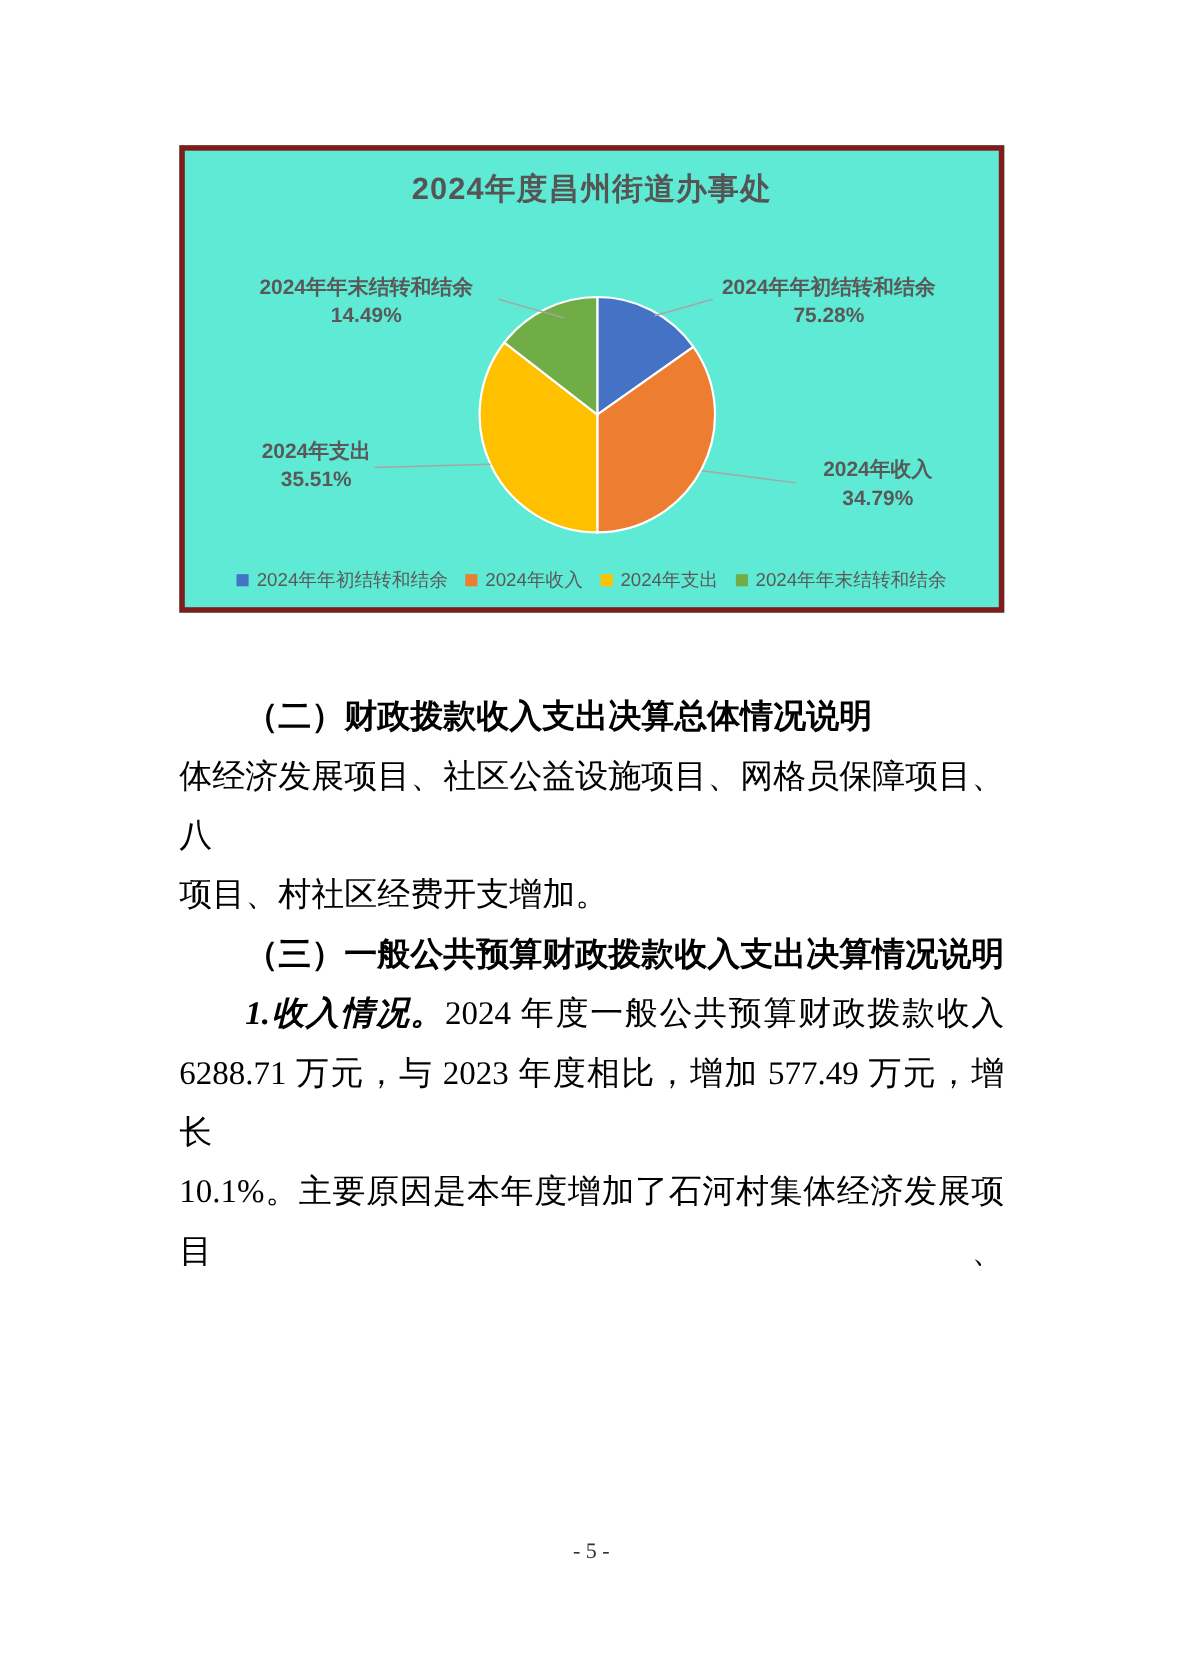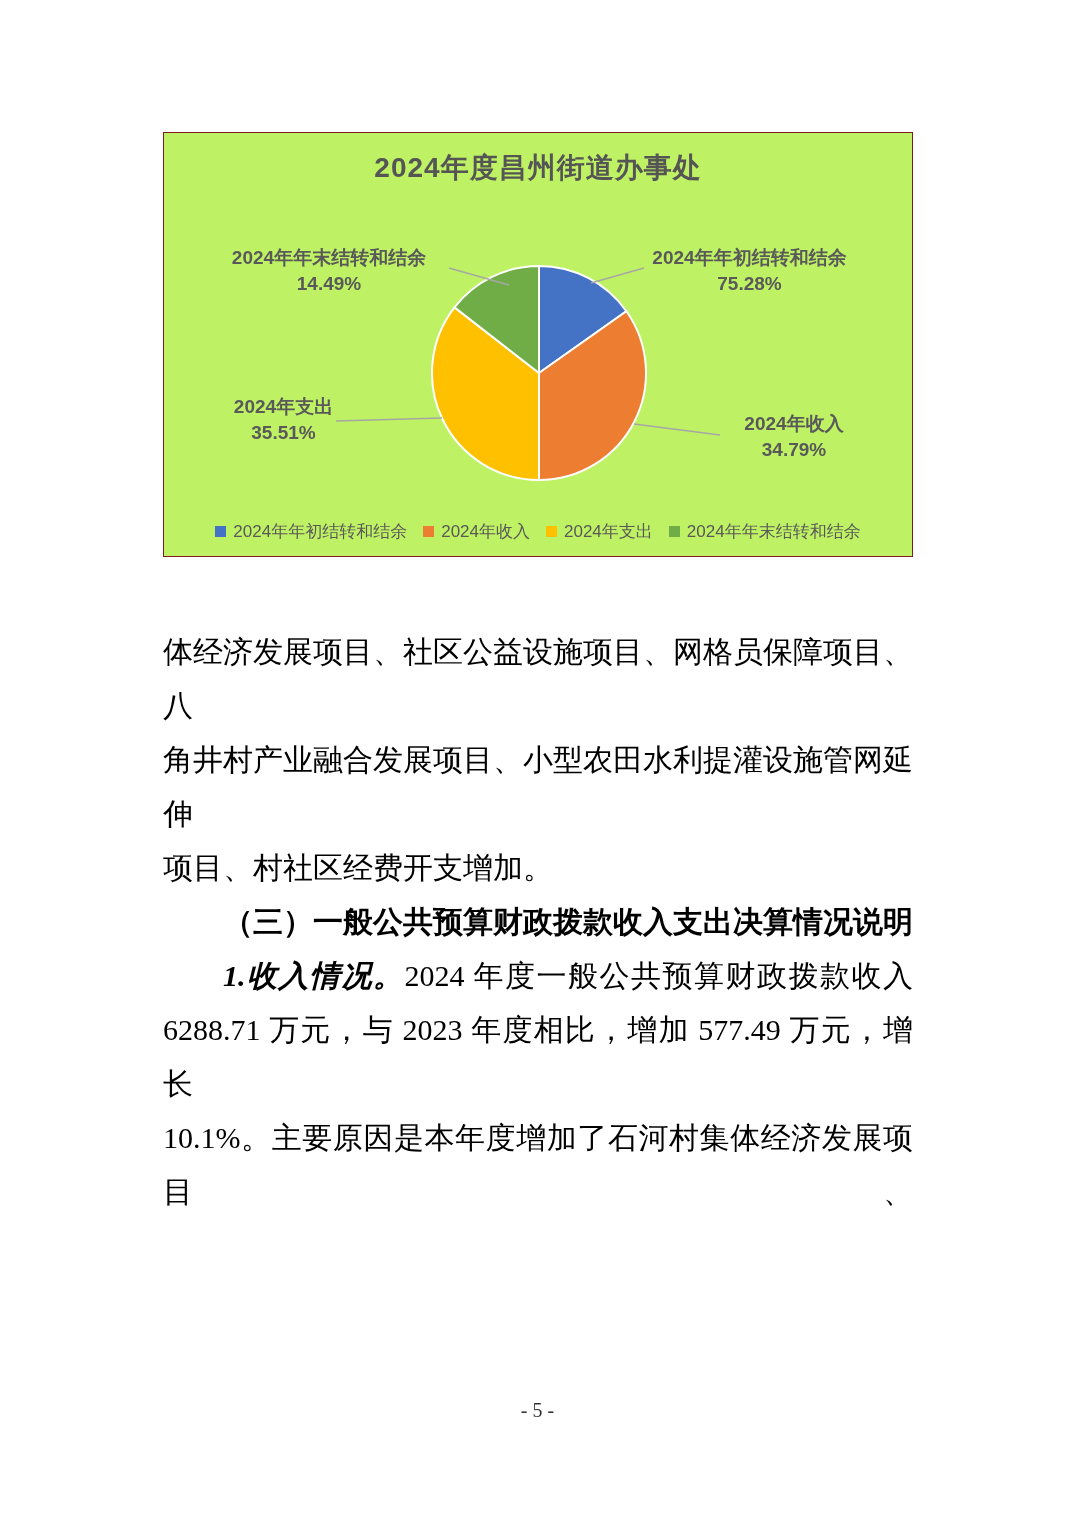--- a/index.html
+++ b/index.html
@@ -6,21 +6,21 @@
   html,body { background:#ffffff; }
   body {
     width:1075px; height:1520px; position:relative; overflow:hidden;
     font-family:"Liberation Serif","DejaVu Serif",serif; color:#000;
   }
   .page { position:absolute; left:0; top:0; width:1075px; height:1520px; background:#fff; }
 
   
   .figure {
     position:absolute; left:163px; top:132px; width:750px; height:425px;
-    border:1px solid #7f1d1d; background:#bef264;
+    border:5px solid #7f1d1d; background:#5eead4;
   }
   .chart-title {
     position:absolute; left:0; top:17px; width:100%; text-align:center;
     font-family:"Liberation Sans","DejaVu Sans",sans-serif; font-weight:bold;
     font-size:28px; line-height:36px; color:#555555; letter-spacing:1px;
   }
   .pie-svg { position:absolute; left:0; top:0; width:750px; height:425px; }
   .leader { fill:none; stroke:#a6a6a6; stroke-width:1.3; }
   .callout {
     position:absolute; text-align:center;
@@ -109,22 +109,22 @@
           <span>2024年支出</span>
         </span>
         <span class="legend-item">
           <span class="legend-swatch" style="background: rgb(112, 173, 71);"></span>
           <span>2024年年末结转和结余</span>
         </span>
       </div>
   </div>
 
   <div class="doc">
+      <div class="heading">（二）财政拨款收入支出决算总体情况说明</div>
       <div class="line just"><span>体经济发展项目、社区公益设施项目、网格员保障项目、八</span></div>
-      <div class="line just"><span>角井村产业融合发展项目、小型农田水利提灌设施管网延伸</span></div>
       <div class="line"><span>项目、村社区经费开支增加。</span></div>
       <div class="heading">（三）一般公共预算财政拨款收入支出决算情况说明</div>
       <div class="line indent just"><span style="font-weight: bold; font-style: italic;">1.收入情况。</span><span>2024 年度一般公共预算财政拨款收入</span></div>
       <div class="line just"><span>6288.71 万元，与 2023 年度相比，增加 577.49 万元，增长</span></div>
       <div class="line just"><span>10.1%。主要原因是本年度增加了石河村集体经济发展项目、</span></div>
     </div>
 
   <div class="footer">- 5 -</div>
 
 </div>

